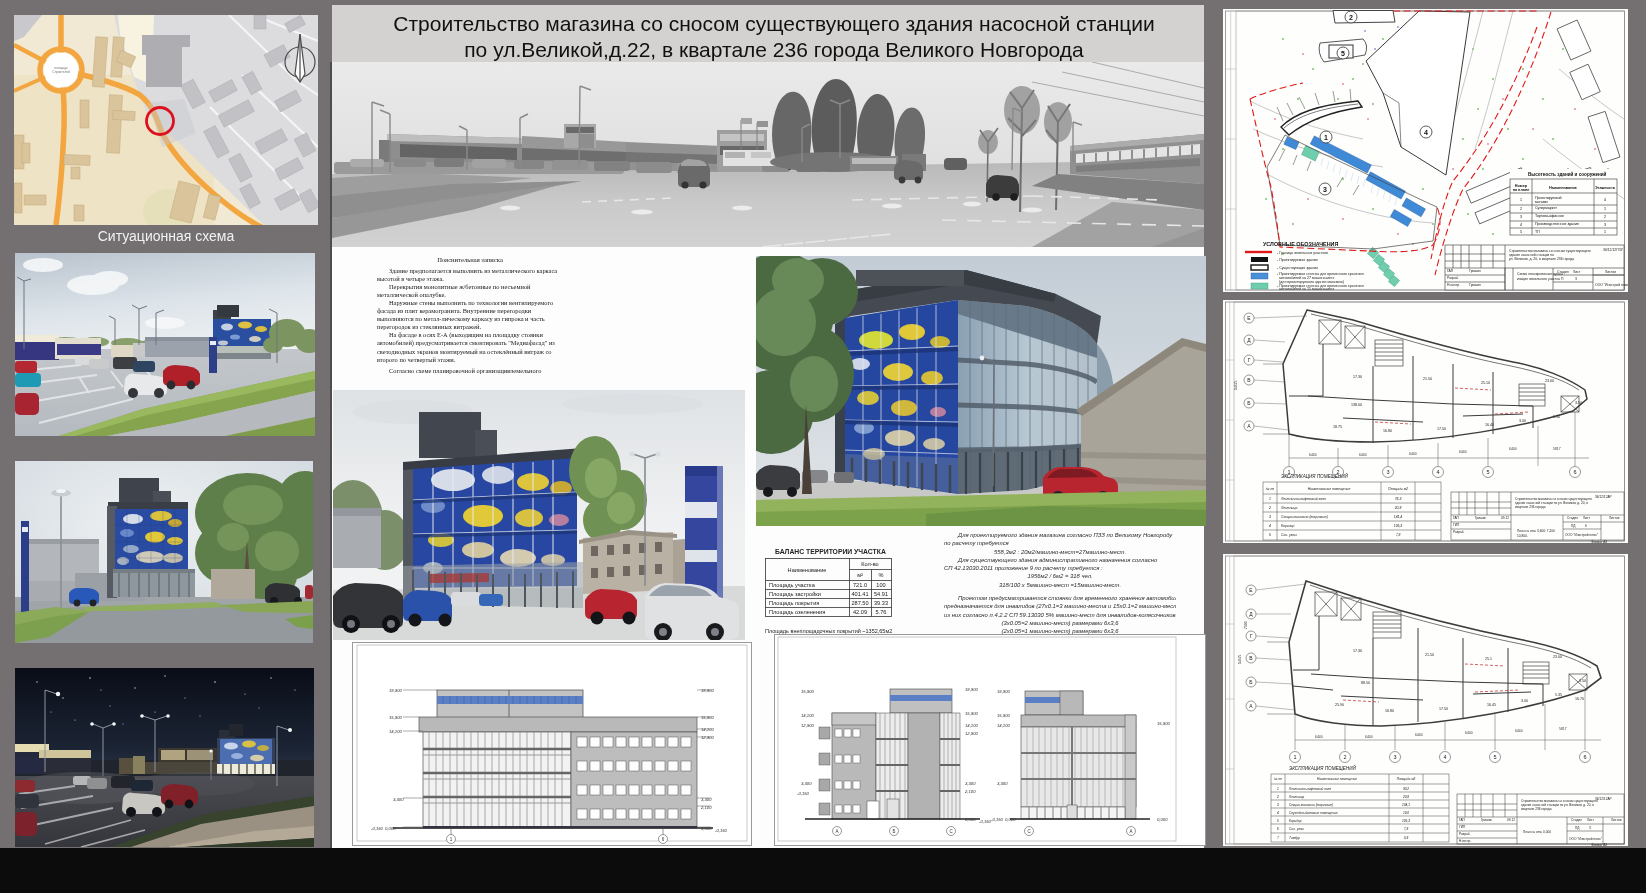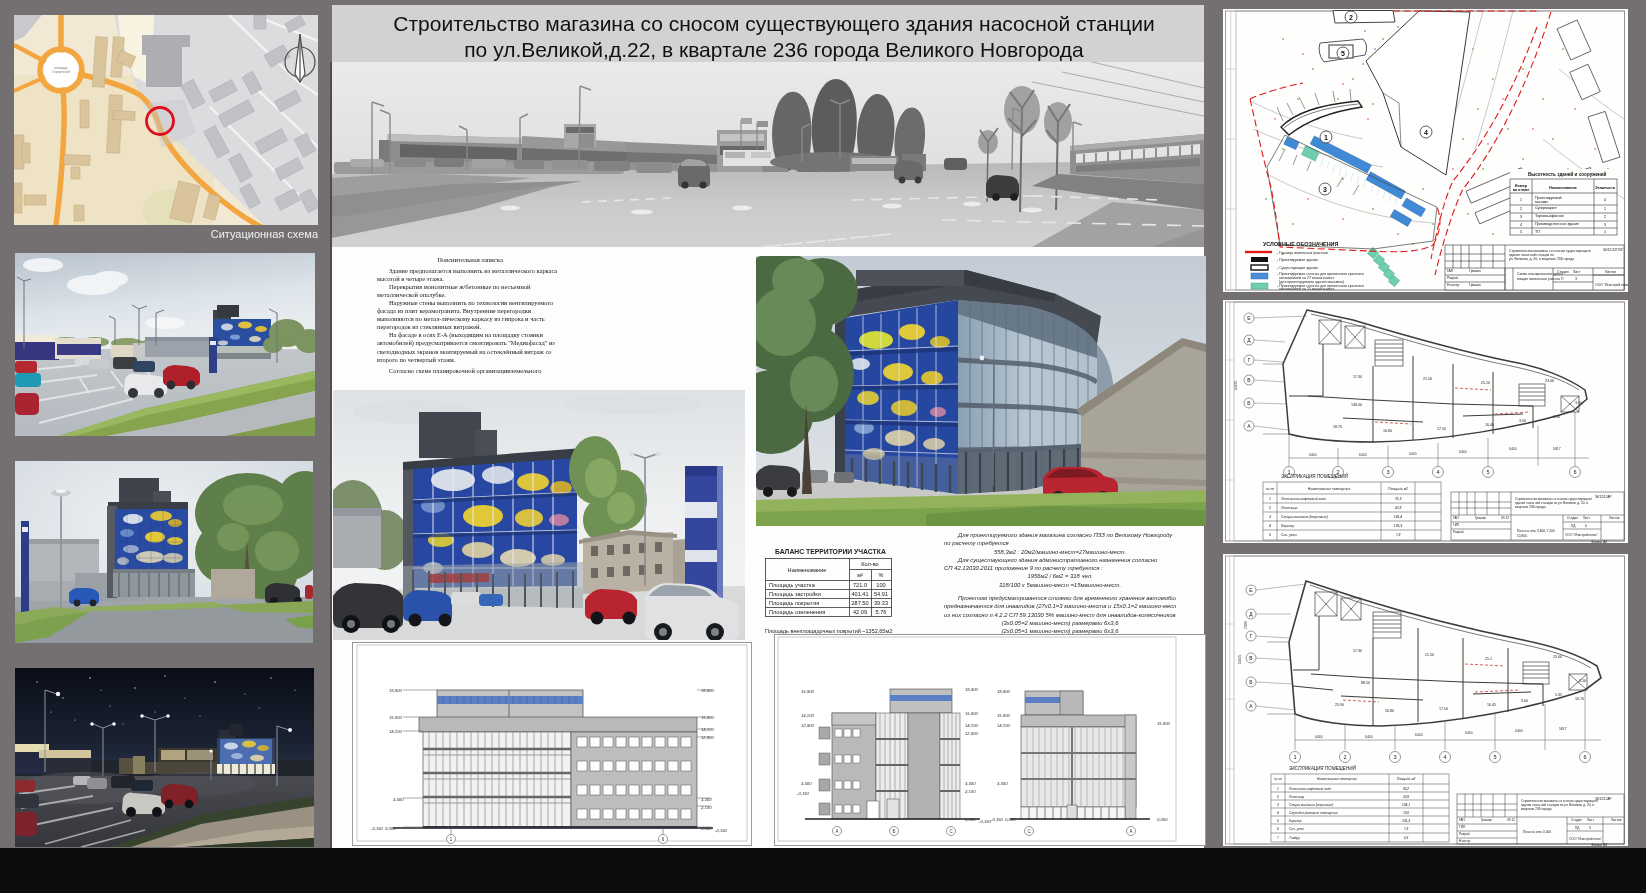--- a/index.html
+++ b/index.html
@@ -88,21 +88,21 @@
 <circle cx="146" cy="106" r="13.5" fill="none" stroke="#dd1020" stroke-width="2.8"></circle>
 
 <g stroke="#4a4a4a" fill="none" stroke-width="1.2">
 <circle cx="286" cy="47" r="15"></circle>
 <path d="M286,19 L291,59 286,67 281,59 Z" fill="#fcfcfc"></path>
 <path d="M286,19 L286,67"></path>
 </g>
 </svg>
 </div>
 
-<div class="abs" style="left:14px;top:228px;width:304px;text-align:right;color:#f2f2f2;font-size:11px">Ситуационная схема</div>
+<div class="abs" style="left:14px;top:228px;width:304px;text-align:center;color:#f2f2f2;font-size:14px">Ситуационная схема</div>
 
 <div class="abs" id="r1" style="left:15px;top:253px;width:300px;height:183px;background:#cdd4da">
 <svg width="300" height="183" viewBox="0 0 300 183">
 <defs>
 <linearGradient id="r1sky" x1="0" y1="0" x2="0.3" y2="1">
 <stop offset="0" stop-color="#b9c3cd"></stop>
             <stop offset="0.55" stop-color="#dde4ea"></stop>
             <stop offset="1" stop-color="#eef1f2"></stop>
 </linearGradient>
 <linearGradient id="r1lot" x1="0" y1="0" x2="0" y2="1">

